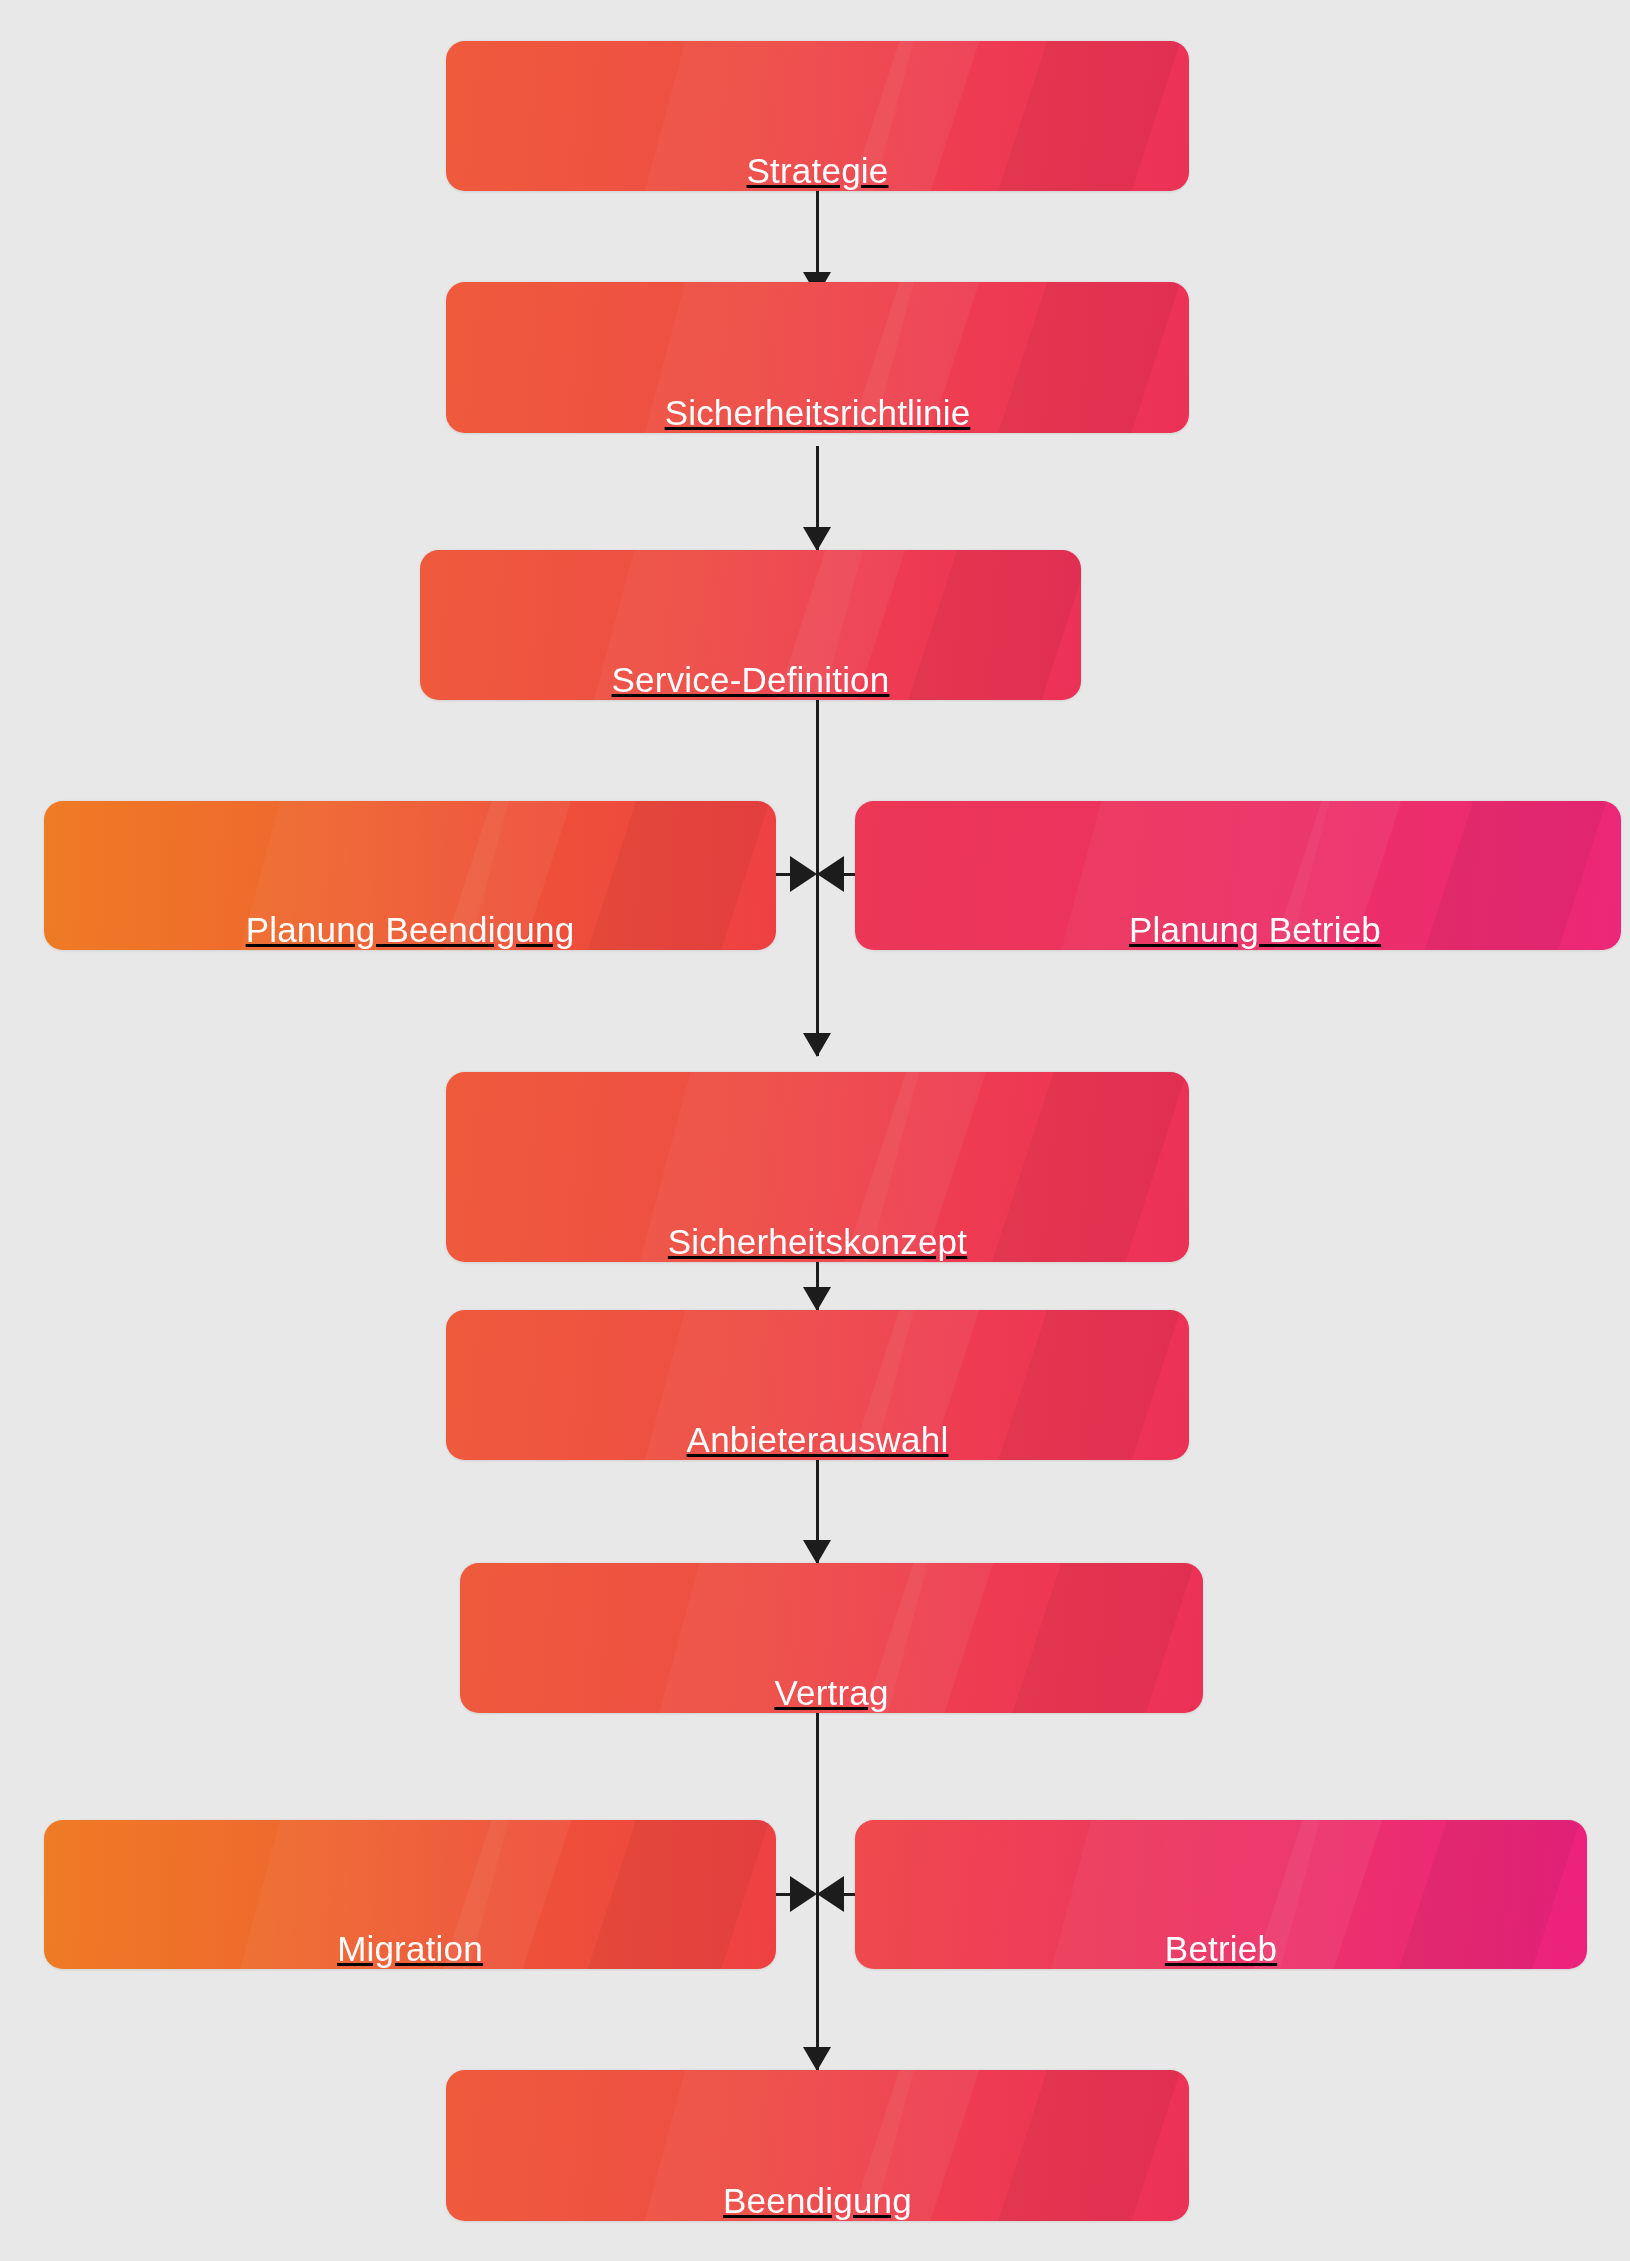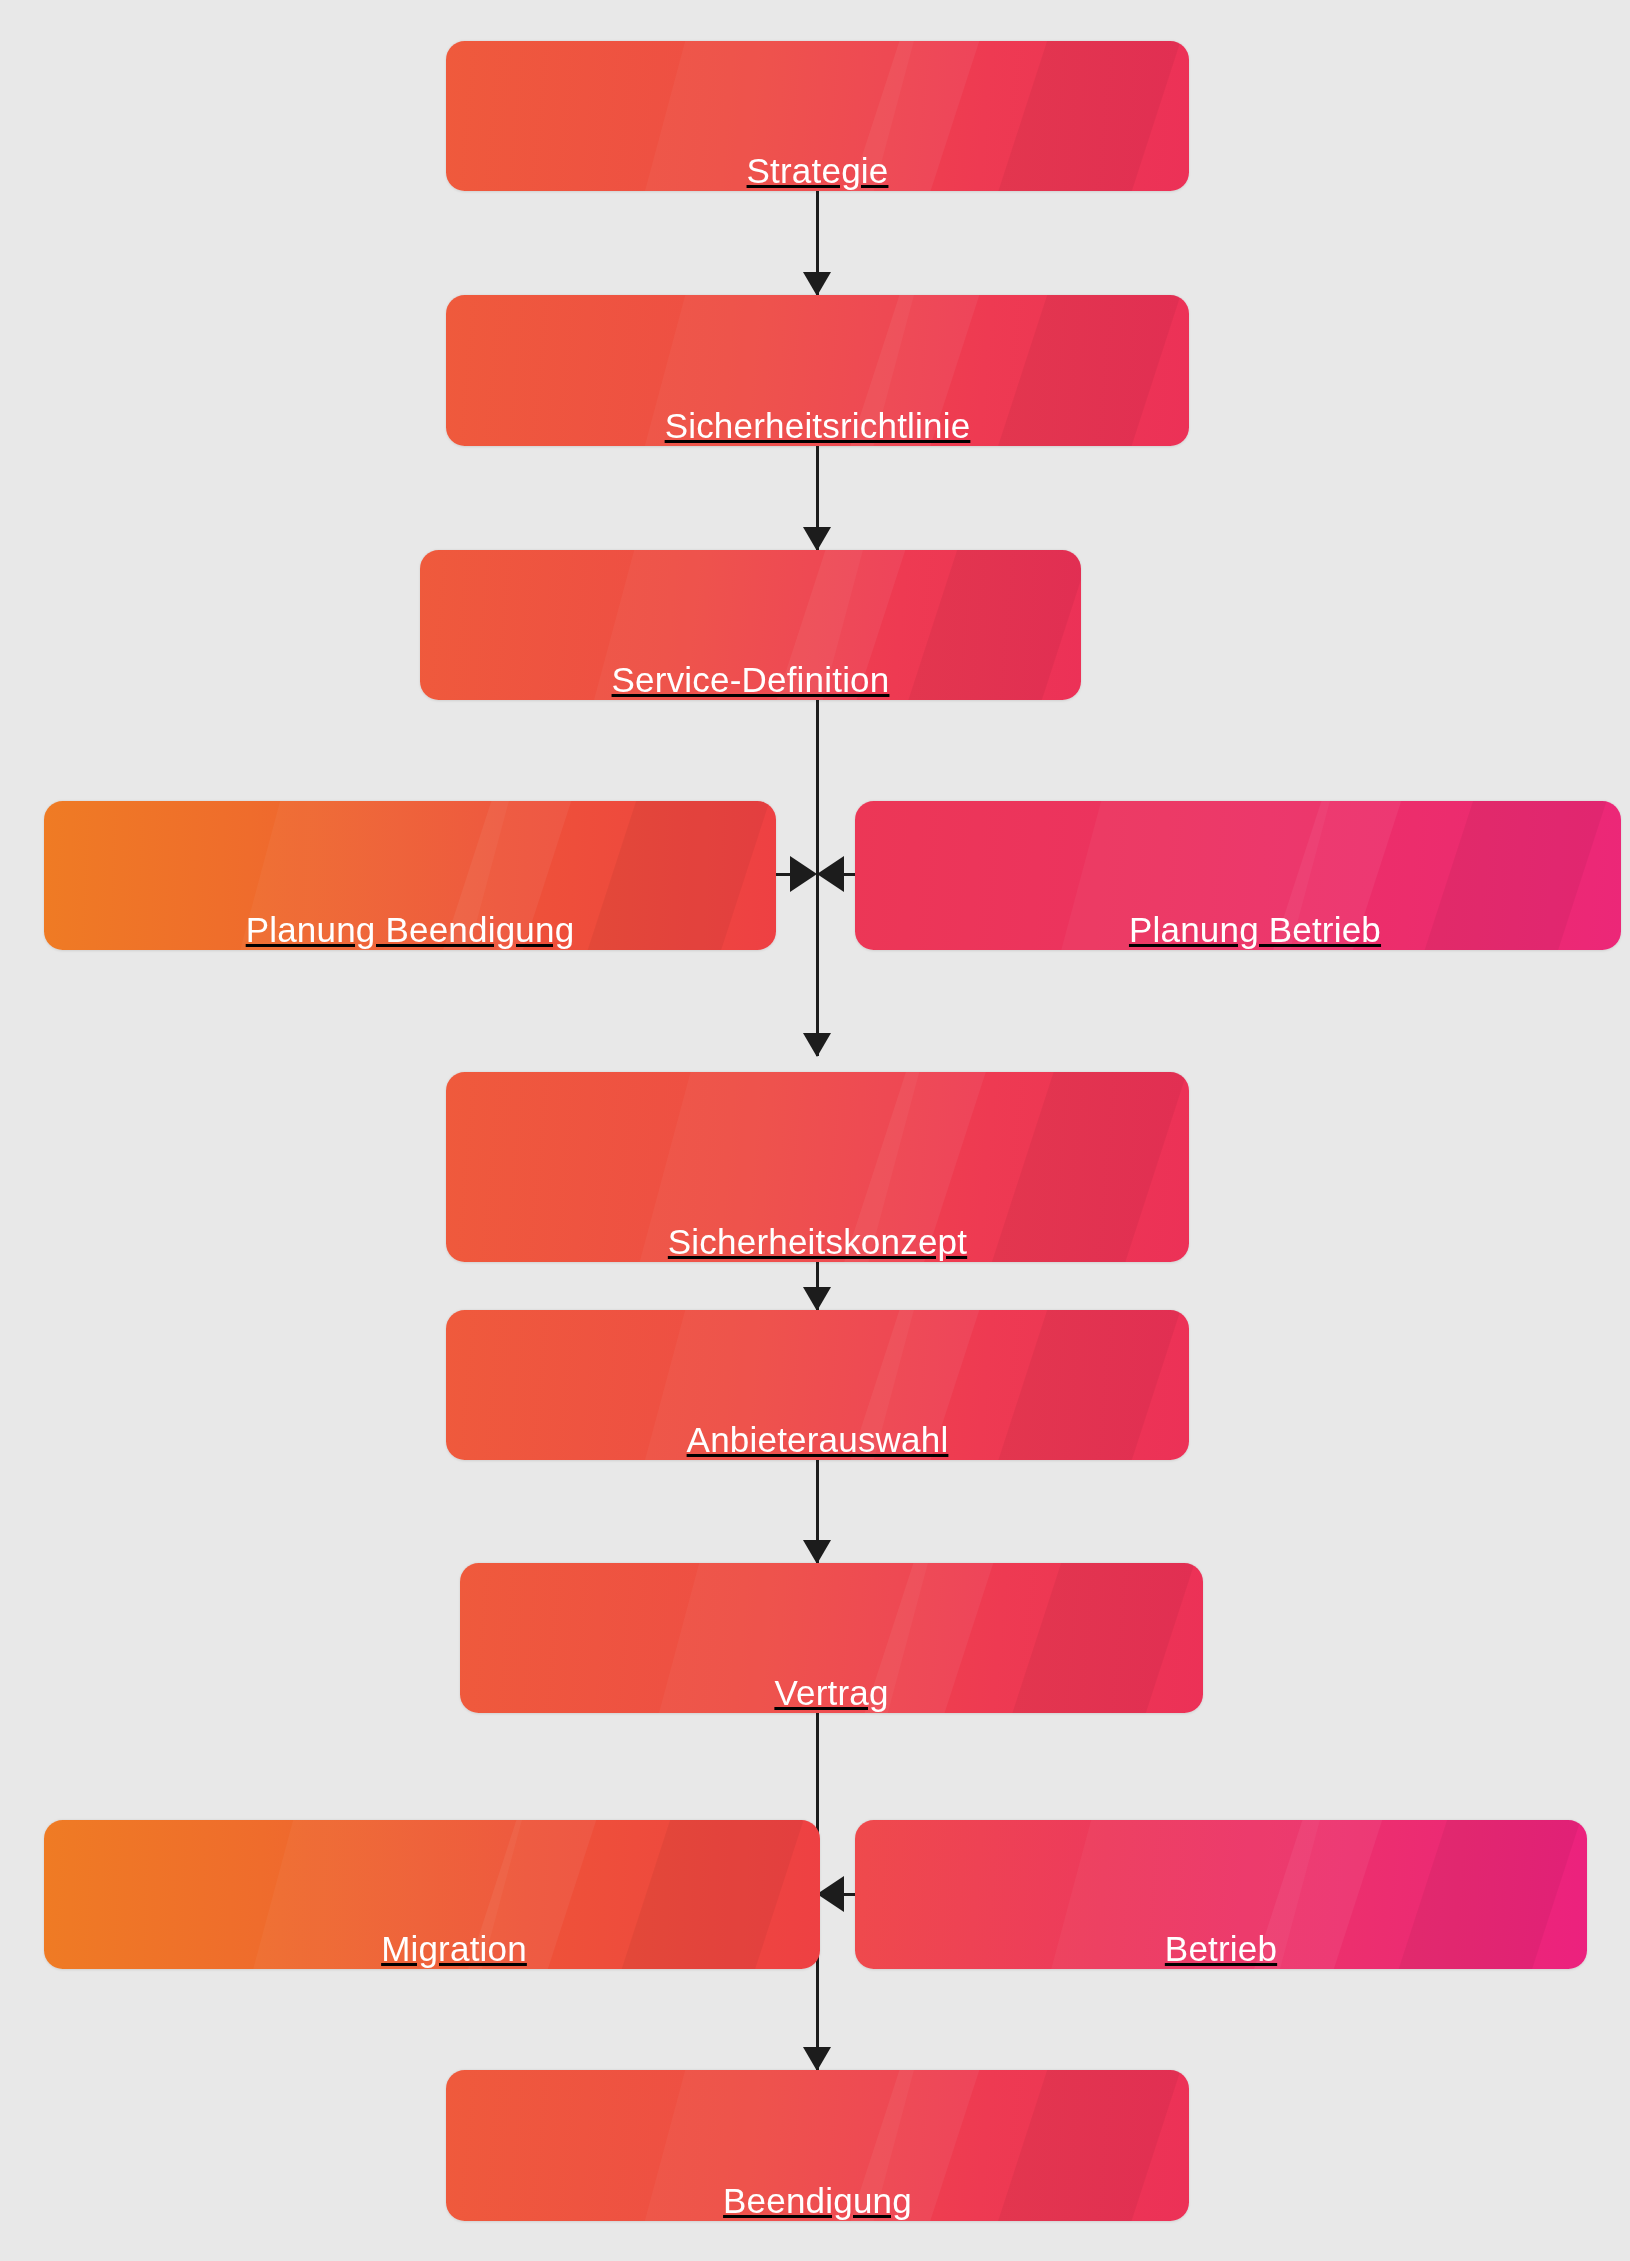--- a/index.html
+++ b/index.html
@@ -173,21 +173,21 @@
     <span class="tri to-left"></span>
     <span class="stub right"></span>
   </div>
 
   <div class="node grad-center" style="left:446px; top:41px; width:743px; height:150px;">
     <span class="sheen"></span>
     <span class="sheen2"></span>
     <span class="label">Strategie</span>
   </div>
 
-  <div class="node grad-center" style="left:446px; top:295px; width:743px; height:151px;">
+  <div class="node grad-center" style="left:446px; top:282px; width:743px; height:151px;">
     <span class="sheen"></span>
     <span class="sheen2"></span>
     <span class="label">Sicherheitsrichtlinie</span>
   </div>
 
   <div class="node grad-center" style="left:420px; top:550px; width:661px; height:150px;">
     <span class="sheen"></span>
     <span class="sheen2"></span>
     <span class="label">Service-Definition</span>
   </div>
@@ -215,21 +215,21 @@
     <span class="sheen2"></span>
     <span class="label">Anbieterauswahl</span>
   </div>
 
   <div class="node grad-center" style="left:460px; top:1563px; width:743px; height:150px;">
     <span class="sheen"></span>
     <span class="sheen2"></span>
     <span class="label">Vertrag</span>
   </div>
 
-  <div class="node grad-left" style="left:44px; top:1820px; width:732px; height:149px;padding-left:44px;">
+  <div class="node grad-left" style="left:44px; top:1820px; width:732px; height:149px;">
     <span class="sheen"></span>
     <span class="sheen2"></span>
     <span class="label">Migration</span>
   </div>
 
   <div class="node grad-right2" style="left:855px; top:1820px; width:732px; height:149px;">
     <span class="sheen"></span>
     <span class="sheen2"></span>
     <span class="label">Betrieb</span>
   </div>

